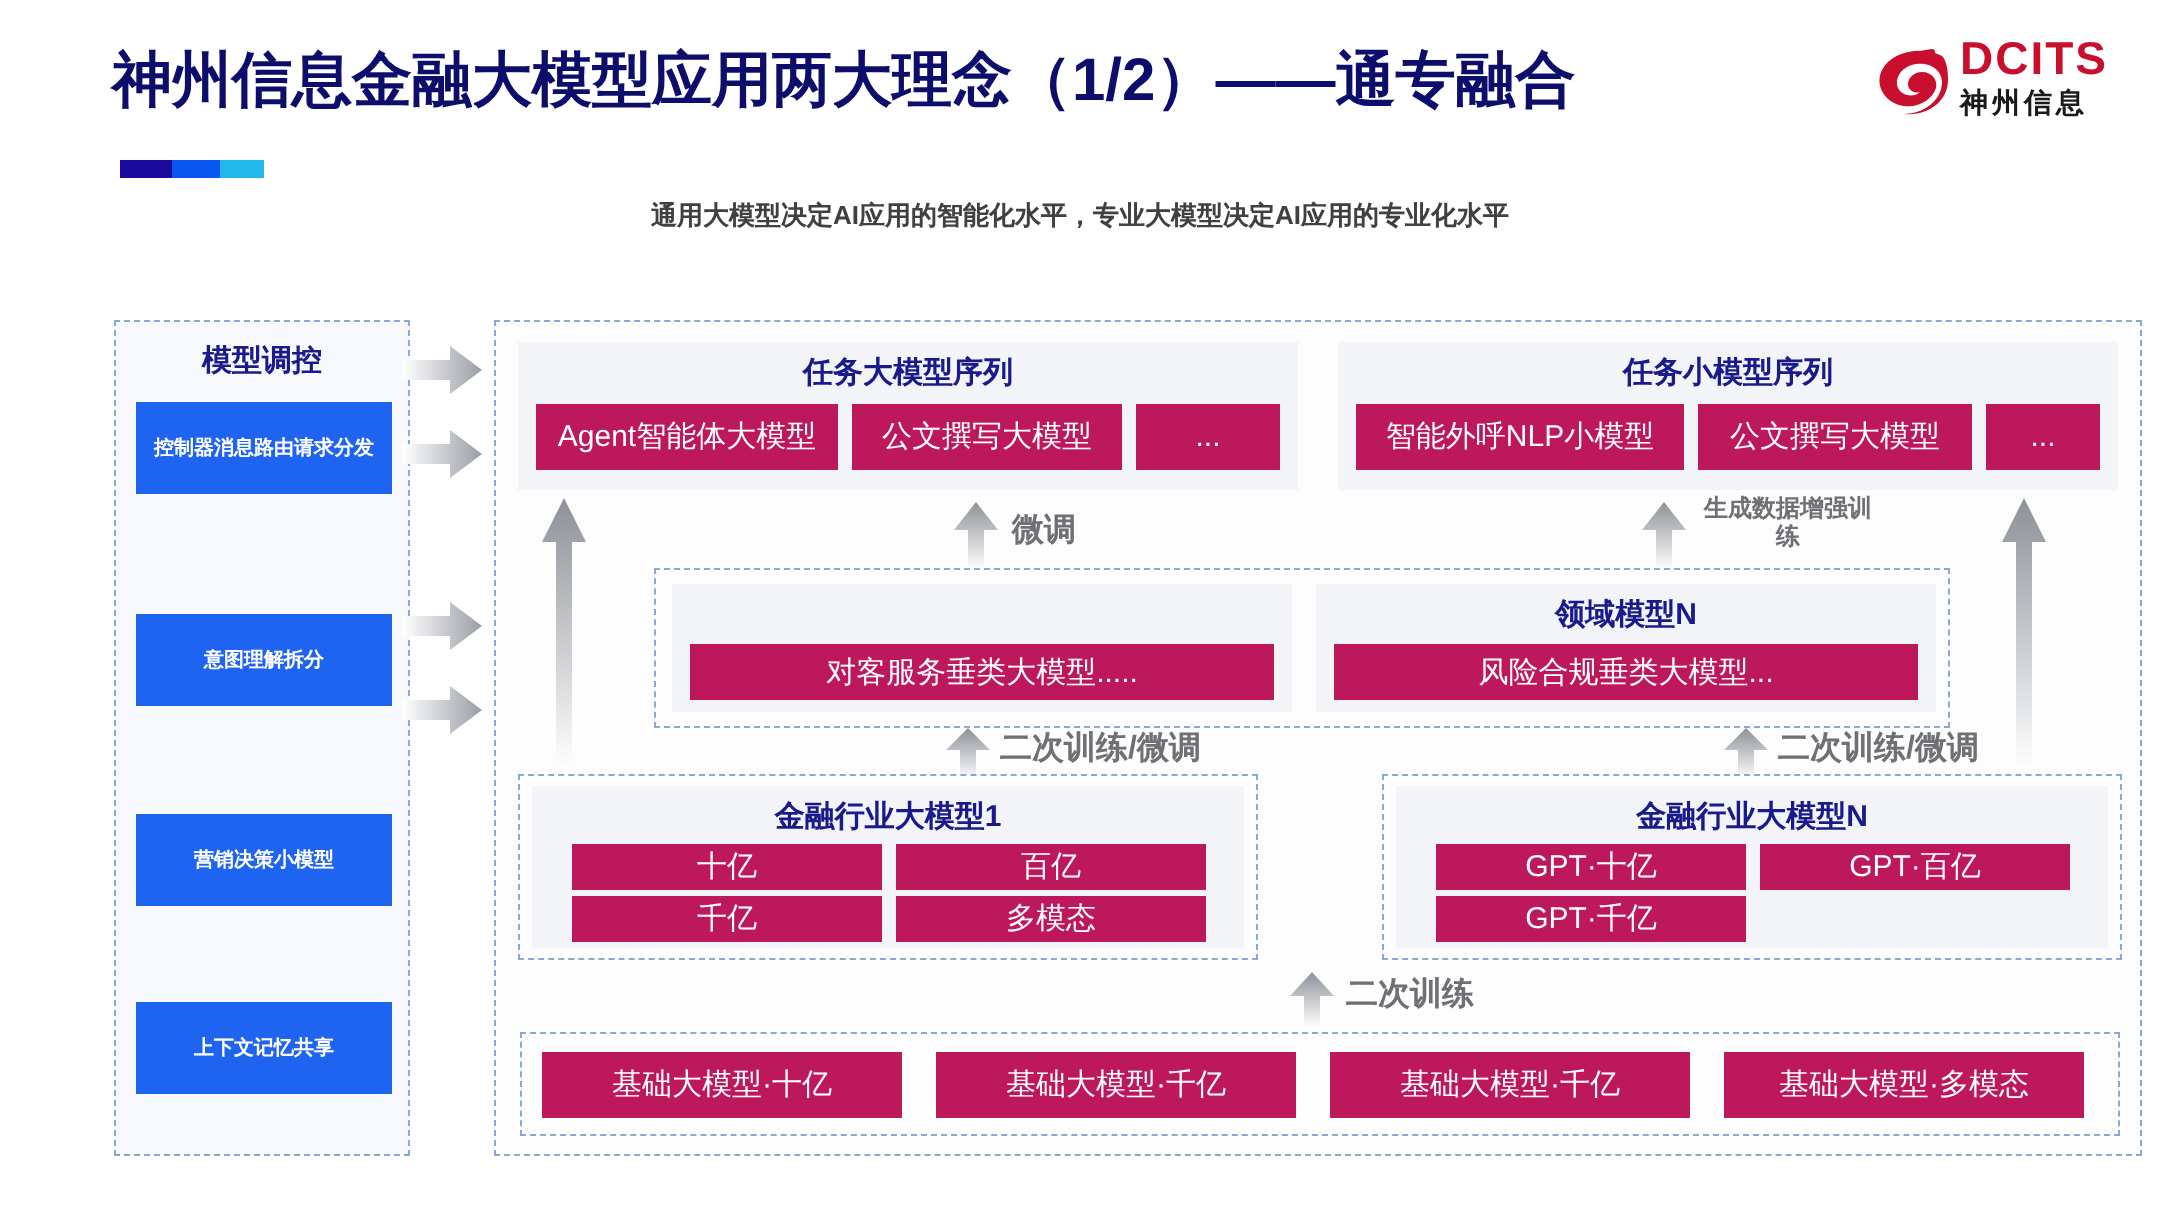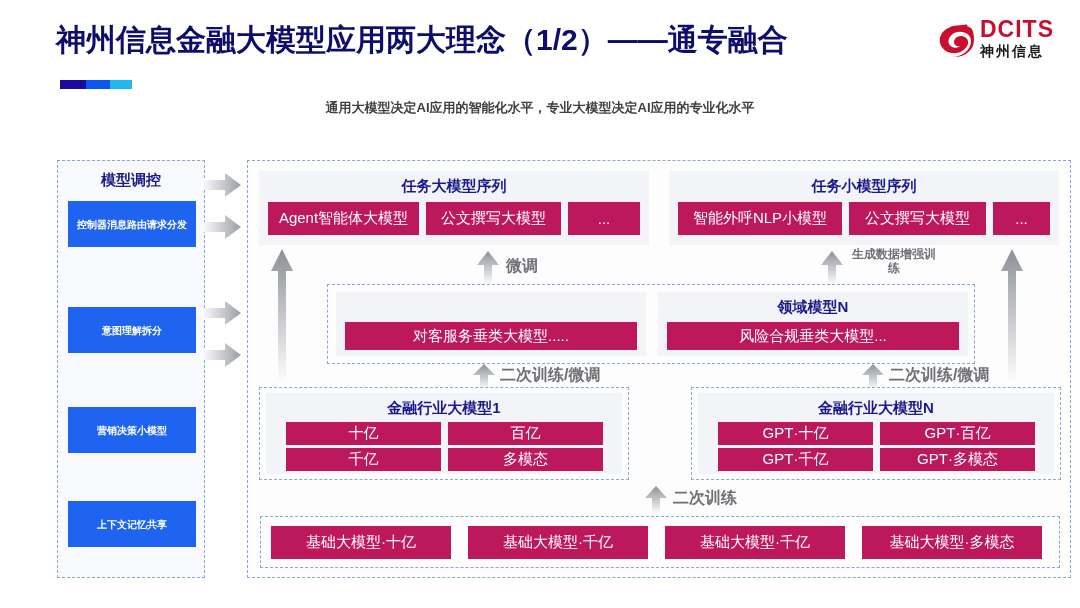--- a/index.html
+++ b/index.html
@@ -236,21 +236,20 @@
         <div class="blue" style="left:182px;top:55px;width:155px;height:23px;">多模态</div>
       </div>
     </div>
 
     <div class="dgroup" style="left:443px;top:226px;width:370px;height:93px;">
       <div class="panel" style="left:6px;top:5px;width:356px;height:81px;">
         <div class="panel-title">金融行业大模型N</div>
         <div class="blue" style="left:20px;top:29px;width:155px;height:23px;">GPT·十亿</div>
         <div class="blue" style="left:182px;top:29px;width:155px;height:23px;">GPT·百亿</div>
         <div class="blue" style="left:20px;top:55px;width:155px;height:23px;">GPT·千亿</div>
-        <div class="blue" style="left:182px;top:55px;width:155px;height:23px;">GPT·多模态</div>
       </div>
     </div>
 
     <svg class="arrow-up" style="left:397px;top:325px;height:28px;" viewBox="0 0 22 28" preserveAspectRatio="none">
       <path d="M7 28 L7 12 L0 12 L11 0 L22 12 L15 12 L15 28 Z" fill="url(#gu1)"></path>
     </svg>
     <div class="lbl" style="left:425px;top:330px;">二次训练</div>
 
     <div class="dgroup" style="left:12px;top:355px;width:800px;height:52px;">
       <div class="blue" style="left:10px;top:9px;width:180px;height:33px;">基础大模型·十亿</div>

